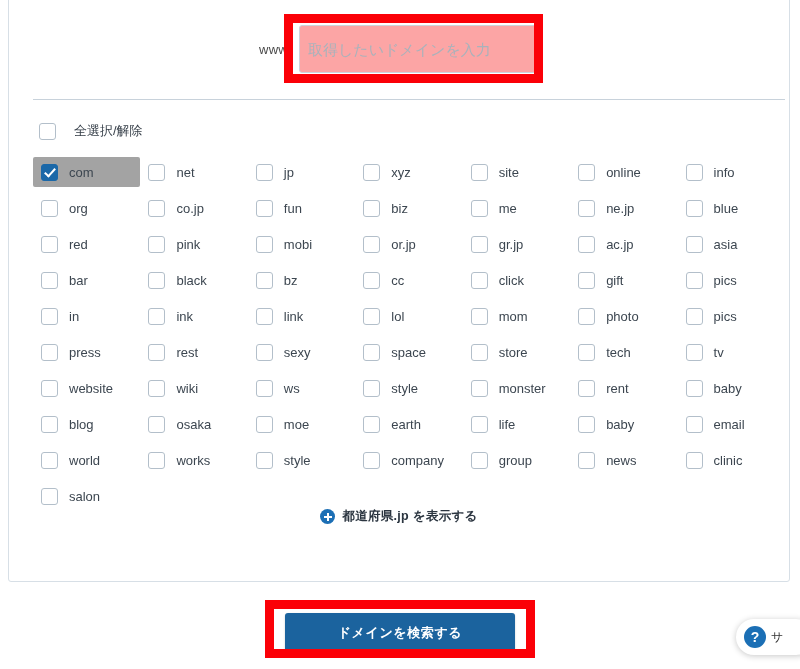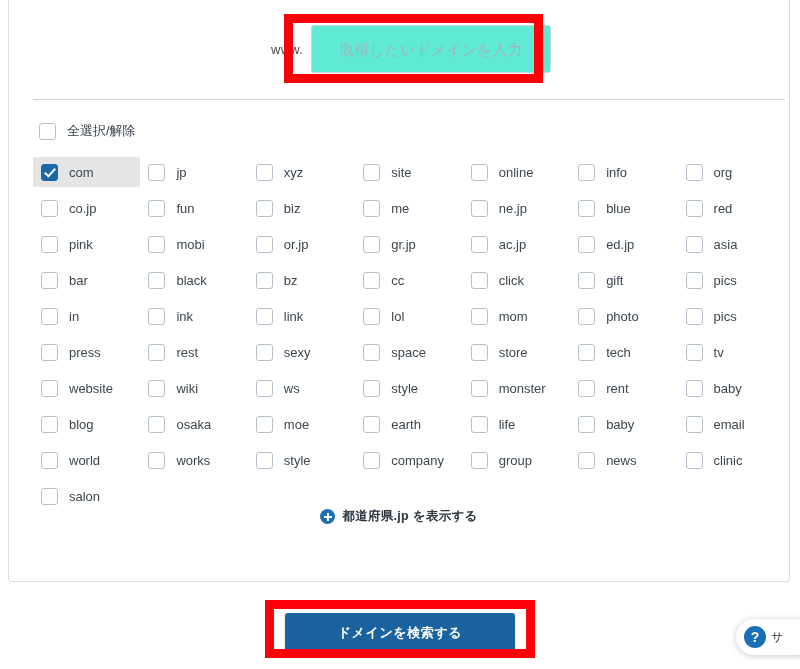--- a/index.html
+++ b/index.html
@@ -25,48 +25,47 @@
     height: 612px;
     box-sizing: border-box;
     background: #ffffff;
     border: 1px solid #d7dfe6;
     border-radius: 3px;
   }
 
   
   .search-row {
     position: absolute;
-    left: 12px;
+    left: 0;
     top: 48px;
     width: 100%;
     height: 60px;
     display: flex;
     align-items: center;
     justify-content: center;
   }
   .www-label {
     font-size: 13px;
     color: #4a4a4a;
     letter-spacing: .2px;
     margin-right: 8px;
     white-space: nowrap;
   }
   .domain-input {
     width: 240px;
     height: 48px;
     box-sizing: border-box;
     border: 1px solid #ccd4dc;
     border-radius: 3px;
-    padding: 0 14px;
+    padding: 0 8px;
     font-size: 15px;
     font-family: "Liberation Sans", "DejaVu Sans", sans-serif;
     color: #333;
-    background: #5eead4;
+    background: #fca5a5;
     outline: none;
-    text-align: center;
   }
   .domain-input::placeholder {
     color: #a9b2bb;
   }
 
   
   .divider {
     position: absolute;
     left: 24px;
     top: 128px;
@@ -80,21 +79,21 @@
     position: absolute;
     left: 30px;
     top: 148px;
     display: flex;
     align-items: center;
     height: 24px;
   }
   .select-all .cb-label {
     font-size: 13px;
     color: #333c46;
-    margin-left: 11px;
+    margin-left: 18px;
   }
 
   
   .cb {
     width: 17px;
     height: 17px;
     box-sizing: border-box;
     border: 1px solid #b3bfca;
     border-radius: 3px;
     background: #fff;
@@ -130,21 +129,21 @@
   .tld-item {
     display: flex;
     align-items: center;
     height: 30px;
     margin-bottom: 6px;
     padding-left: 8px;
     box-sizing: border-box;
     border-radius: 2px;
   }
   .tld-item.selected {
-    background: #e5e5e5;
+    background: #a3a3a3;
   }
   .tld-item .tld-label {
     font-size: 13px;
     color: #3c4650;
     margin-left: 11px;
     white-space: nowrap;
   }
   .tld-item.empty {
     visibility: hidden;
   }
@@ -287,20 +286,24 @@
     <span class="cb-label">全選択/解除</span>
   </div>
 
   <div class="tld-grid" id="tld-grid">
       <div class="tld-item selected">
         <span class="cb checked"></span>
         <span class="tld-label">com</span>
       </div>
       <div class="tld-item">
         <span class="cb"></span>
+        <span class="tld-label">net</span>
+      </div>
+      <div class="tld-item">
+        <span class="cb"></span>
         <span class="tld-label">jp</span>
       </div>
       <div class="tld-item">
         <span class="cb"></span>
         <span class="tld-label">xyz</span>
       </div>
       <div class="tld-item">
         <span class="cb"></span>
         <span class="tld-label">site</span>
       </div>
@@ -356,24 +359,20 @@
         <span class="cb"></span>
         <span class="tld-label">or.jp</span>
       </div>
       <div class="tld-item">
         <span class="cb"></span>
         <span class="tld-label">gr.jp</span>
       </div>
       <div class="tld-item">
         <span class="cb"></span>
         <span class="tld-label">ac.jp</span>
-      </div>
-      <div class="tld-item">
-        <span class="cb"></span>
-        <span class="tld-label">ed.jp</span>
       </div>
       <div class="tld-item">
         <span class="cb"></span>
         <span class="tld-label">asia</span>
       </div>
       <div class="tld-item">
         <span class="cb"></span>
         <span class="tld-label">bar</span>
       </div>
       <div class="tld-item">

